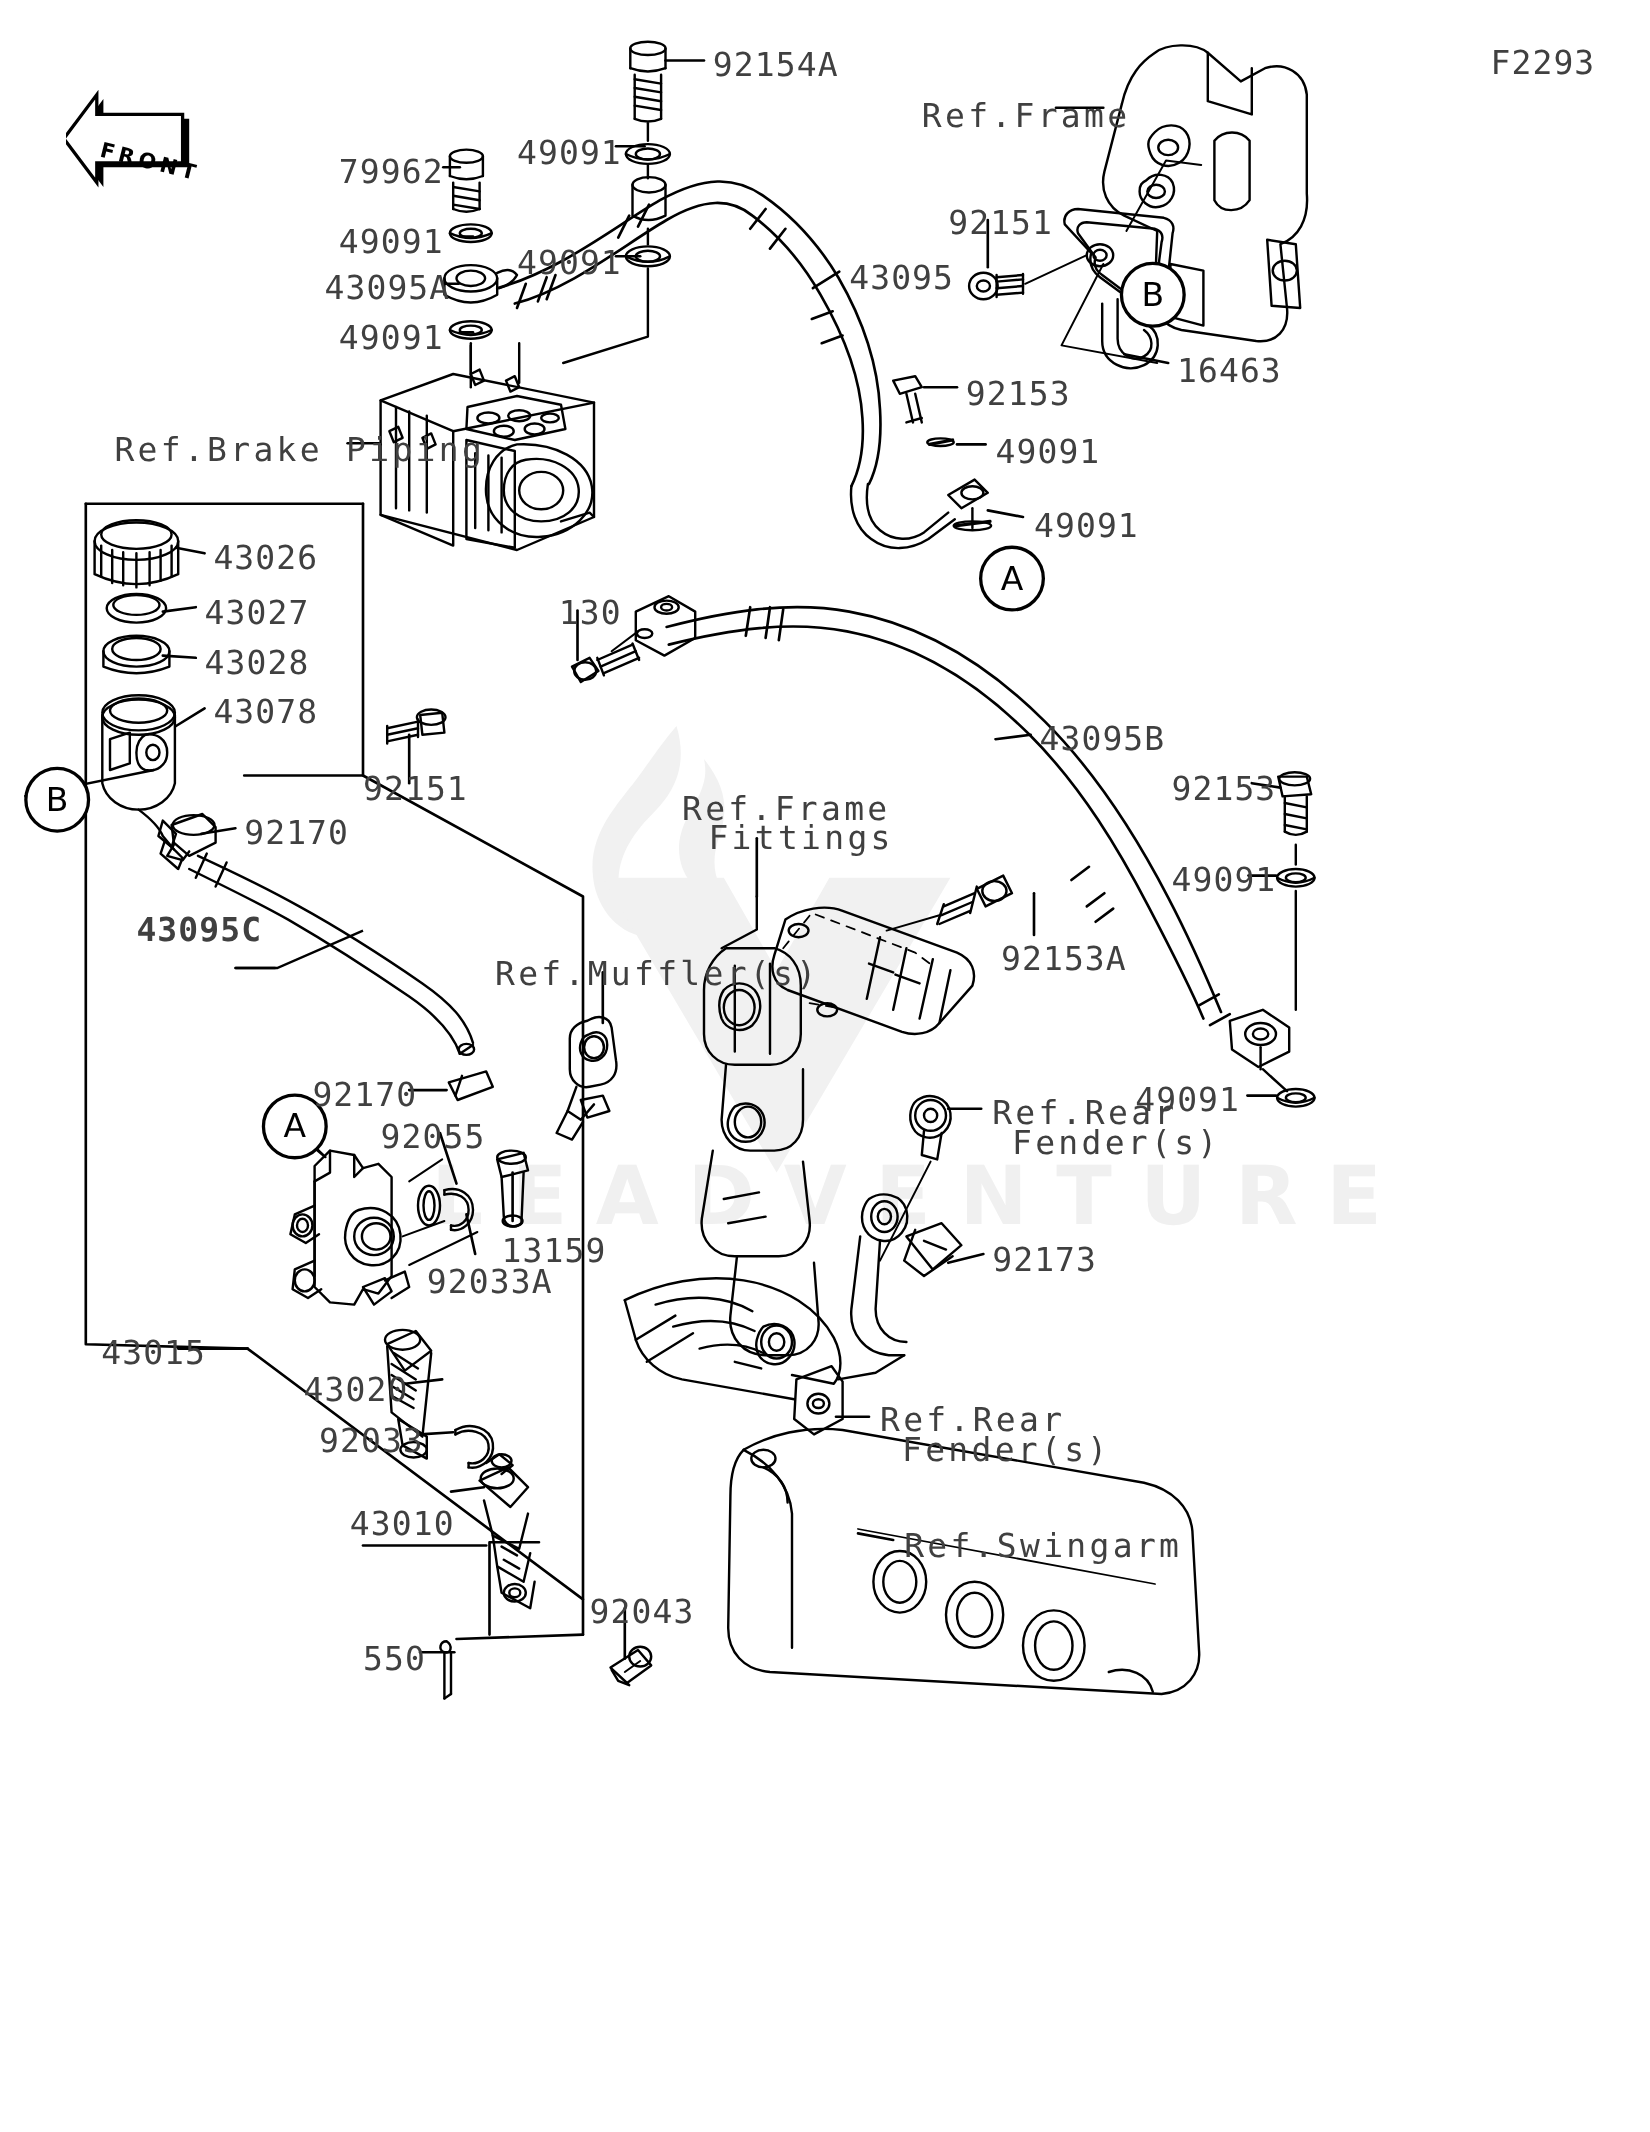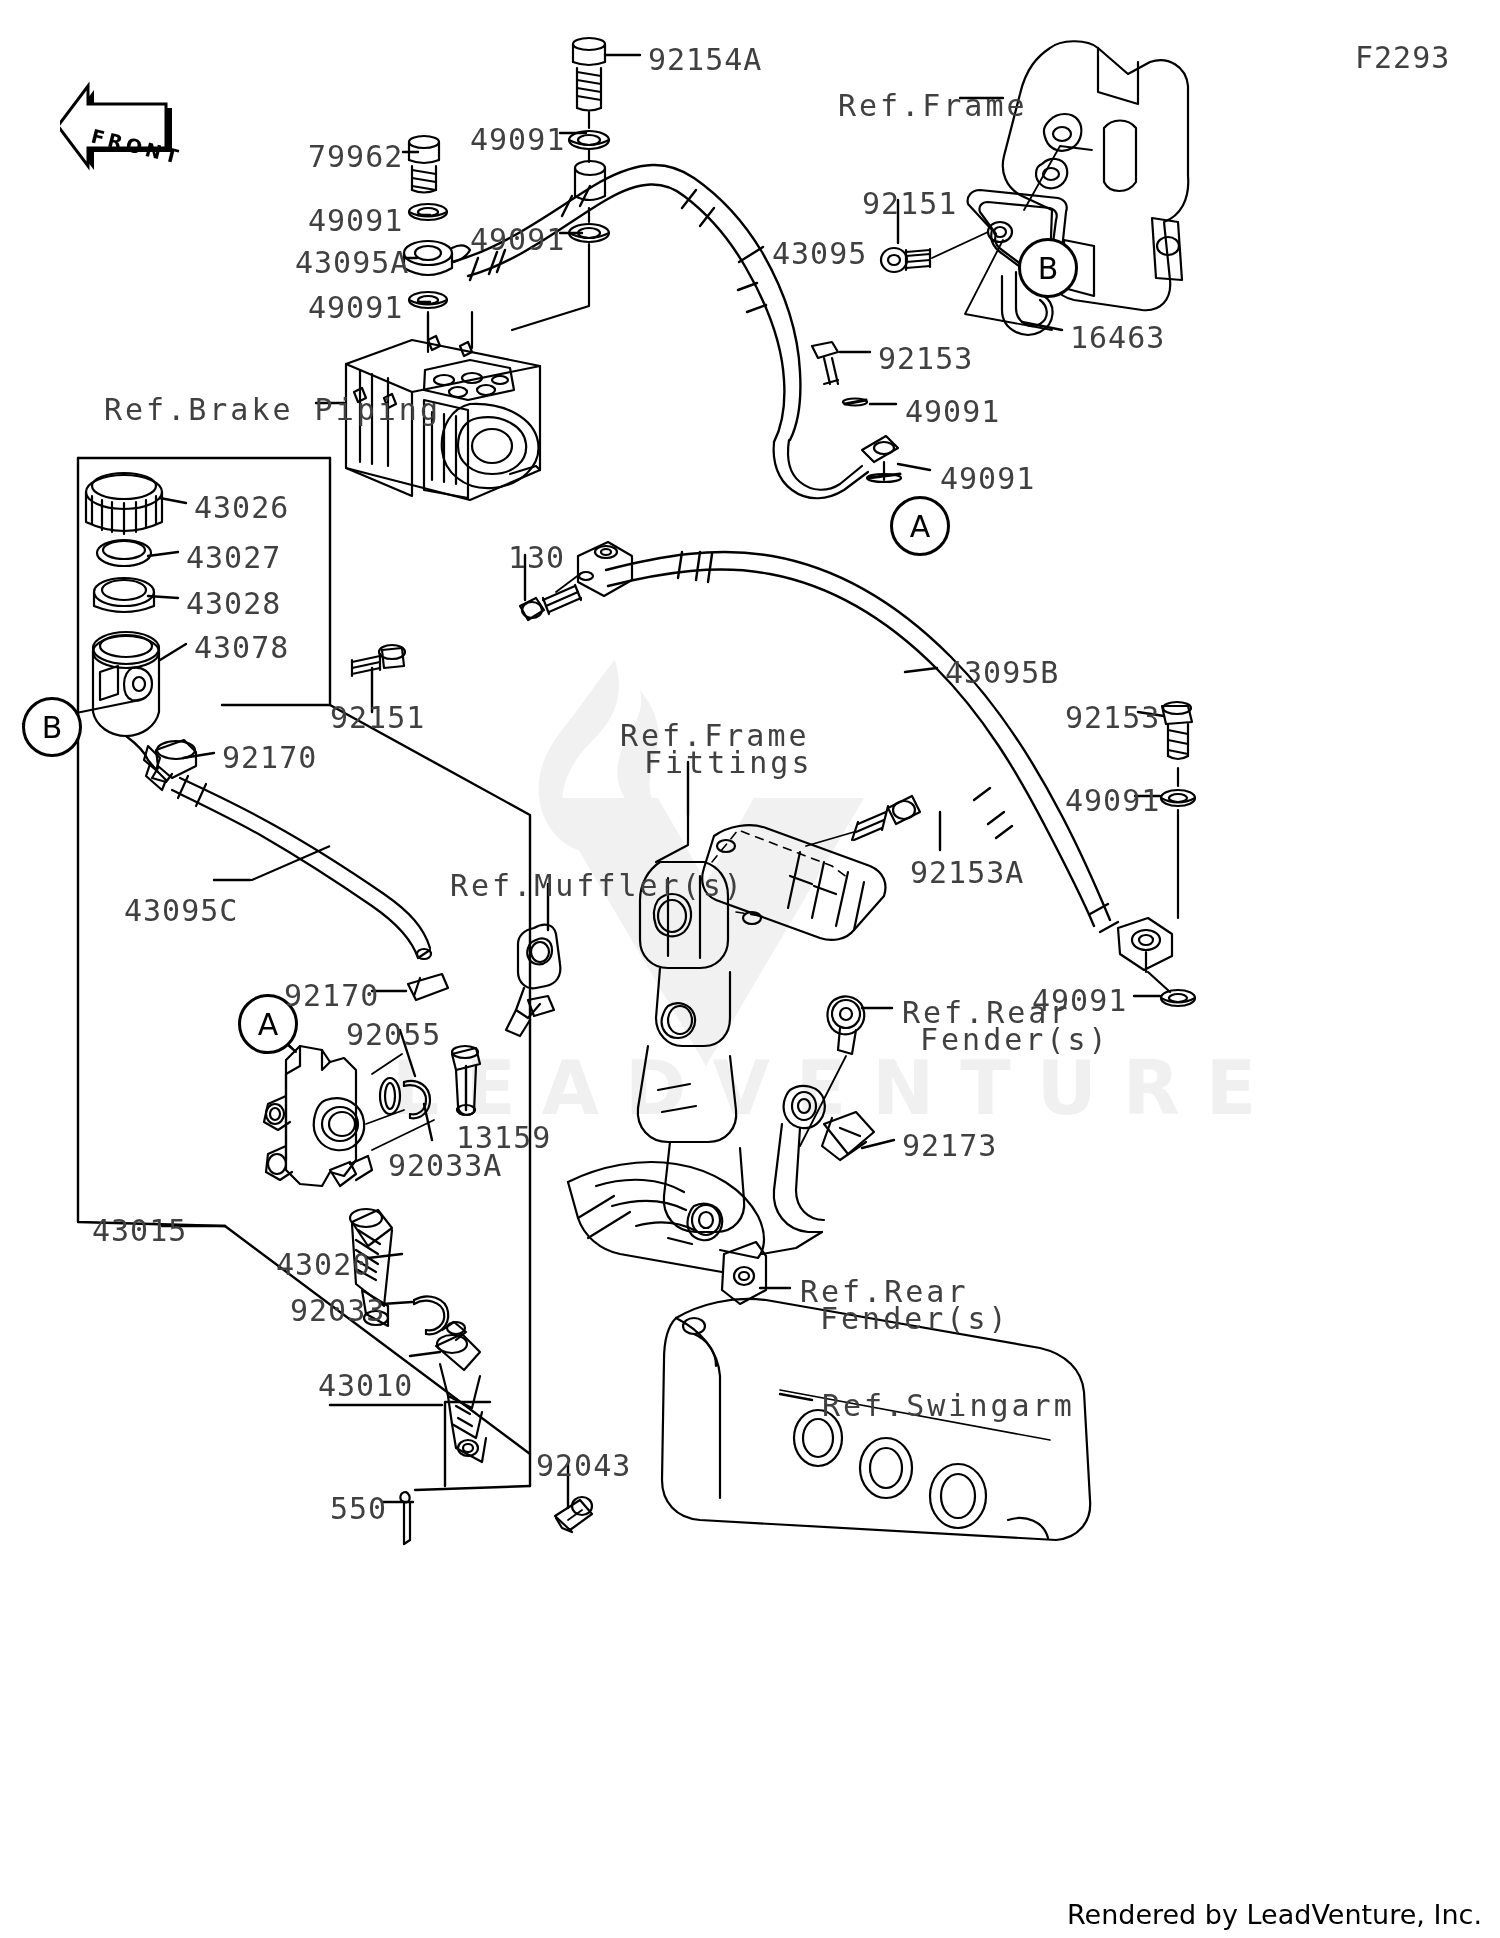--- a/index.html
+++ b/index.html
@@ -576,33 +576,32 @@
       <div class="lbl" style="left: 222px; top: 740px;">92170</div>
       <div class="lbl" style="left: 330px; top: 700px;">92151</div>
       <div class="lbl ref" style="left: 620px; top: 718px;">Ref.Frame</div>
       <div class="lbl ref" style="left: 644px; top: 745px;">Fittings</div>
       <div class="lbl" style="left: 945px; top: 655px;">43095B</div>
       <div class="lbl" style="left: 1065px; top: 700px;">92153</div>
       <div class="lbl" style="left: 1065px; top: 783px;">49091</div>
       <div class="lbl" style="left: 910px; top: 855px;">92153A</div>
       <div class="lbl" style="left: 1032px; top: 983px;">49091</div>
       <div class="lbl ref" style="left: 450px; top: 868px;">Ref.Muffler(s)</div>
-      <div class="lbl" style="left: 124px; top: 893px;">43095C</div>
+      <div class="lbl" style="left: 124px; top: 828px; font-weight: bold;">43095C</div>
       <div class="lbl" style="left: 284px; top: 978px;">92170</div>
       <div class="lbl" style="left: 346px; top: 1017px;">92055</div>
       <div class="lbl" style="left: 456px; top: 1120px;">13159</div>
       <div class="lbl" style="left: 388px; top: 1148px;">92033A</div>
       <div class="lbl ref" style="left: 902px; top: 995px;">Ref.Rear</div>
       <div class="lbl ref" style="left: 920px; top: 1022px;">Fender(s)</div>
       <div class="lbl" style="left: 902px; top: 1128px;">92173</div>
       <div class="lbl ref" style="left: 800px; top: 1274px;">Ref.Rear</div>
       <div class="lbl ref" style="left: 820px; top: 1301px;">Fender(s)</div>
       <div class="lbl" style="left: 92px; top: 1213px; text-align: right;">43015</div>
       <div class="lbl" style="left: 276px; top: 1247px;">43020</div>
       <div class="lbl" style="left: 290px; top: 1293px;">92033</div>
       <div class="lbl" style="left: 318px; top: 1345px; margin-top: 23px;">43010</div>
       <div class="lbl ref" style="left: 822px; top: 1388px;">Ref.Swingarm</div>
       <div class="lbl" style="left: 536px; top: 1448px;">92043</div>
       <div class="lbl" style="left: 330px; top: 1491px;">550</div>
     </div>
 
-  <div class="footer">Rendered by LeadVenture, Inc.</div>
 </div>
 
 </body></html>

